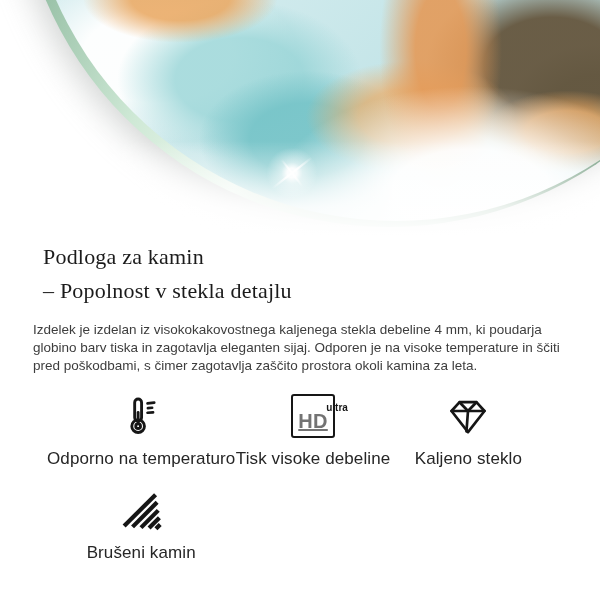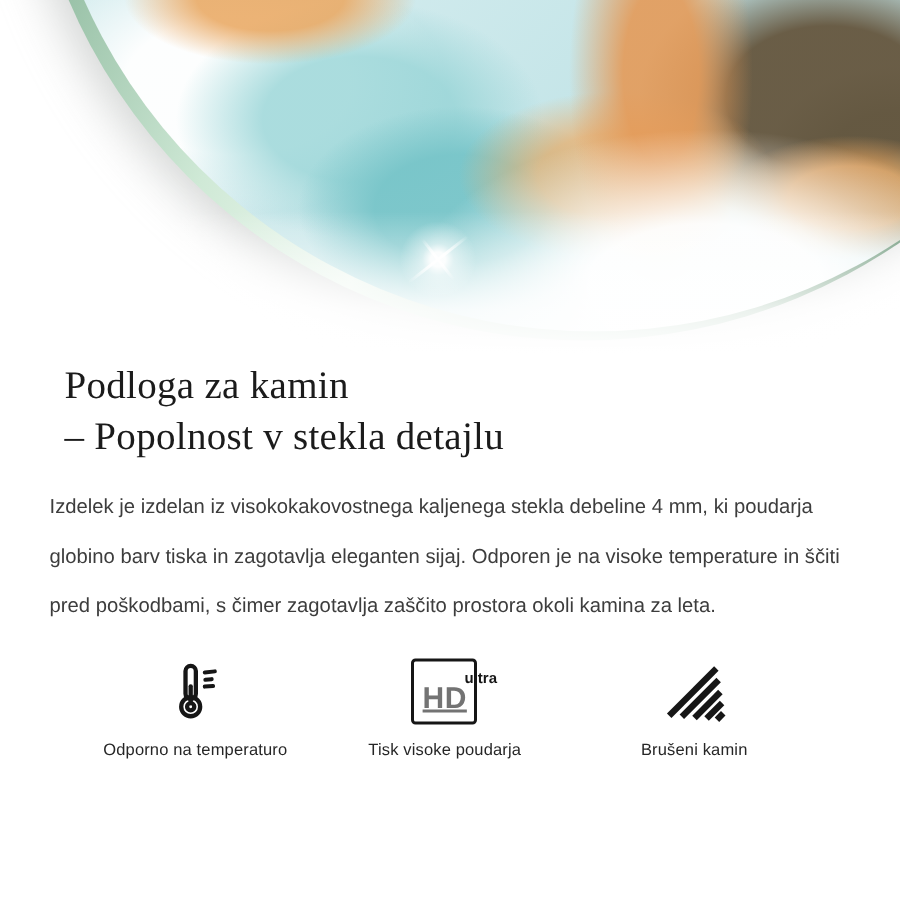--- a/index.html
+++ b/index.html
@@ -69,29 +69,29 @@
   .sparkle::after {
     content: ""; position: absolute; left: 20px; top: 4px; width: 2px; height: 34px;
     background: linear-gradient(180deg, rgba(255,255,255,0), #fff 42%, #fff 58%, rgba(255,255,255,0));
   }
 
   
   .content { padding: 4px 40px 0 33px; }
   h1.title {
     font-family: "Liberation Serif", "DejaVu Serif", serif;
     font-weight: 400;
-    font-size: 26px;
+    font-size: 22px;
     line-height: 34px;
     color: #1b1b1b;
     letter-spacing: 0.2px;
     margin: 0 0 13px 10px;
   }
   .description {
     font-size: 13.5px;
-    line-height: 33px;
+    line-height: 18px;
     color: #3d3d3d;
     max-width: 530px;
   }
 
   
   .features {
     margin: 17px 14px 0 14px;
     display: grid;
     grid-template-columns: 1fr 1fr 1fr;
     row-gap: 17px;
@@ -102,21 +102,21 @@
     align-items: center;
   }
   .feature .icon-wrap {
     height: 48px;
     display: flex;
     align-items: center;
     justify-content: center;
   }
   .feature .label {
     margin-top: 9px;
-    font-size: 11px;
+    font-size: 17px;
     color: #262626;
     letter-spacing: 0.1px;
     white-space: nowrap;
   }
   .icon-svg { display: block; }
 
   .uhd-box {
     width: 44px; height: 44px;
     border: 2.5px solid #161616;
     border-radius: 3px;
@@ -165,24 +165,35 @@
       <div class="label">Odporno na temperaturo</div>
     </div>
 
     <div class="feature">
       <div class="icon-wrap">
         <div class="uhd-box">
           <span class="uhd-top">ultra</span>
           <span class="uhd-bottom">HD</span>
         </div>
       </div>
-      <div class="label">Tisk visoke poudarja</div>
-    </div>
-
-
+      <div class="label">Tisk visoke debeline</div>
+    </div>
+
+
+    <div class="feature">
+      <div class="icon-wrap">
+        <svg class="icon-svg" width="46" height="46" viewBox="0 0 24 24" fill="none" stroke="#161616" stroke-width="1.4" stroke-linecap="round" stroke-linejoin="round">
+          <path d="M7.6 4.8 H16.4 L20.6 9.4 L12 20.4 L3.4 9.4 Z"></path>
+          <path d="M3.4 9.4 H20.6"></path>
+          <path d="M7.6 4.8 L12 9.4 L16.4 4.8"></path>
+          <path d="M12 9.4 L11.2 20"></path>
+        </svg>
+      </div>
+      <div class="label">Kaljeno steklo</div>
+    </div>
 
     <div class="feature">
       <div class="icon-wrap">
         <svg class="icon-svg" width="46" height="46" viewBox="0 0 24 24" fill="none" stroke="#161616" stroke-width="2.2" stroke-linecap="butt">
           <path d="M3.2 20.4 L19.6 4"></path>
           <path d="M7.6 20.8 L20.4 8"></path>
           <path d="M12 21.2 L21 12.2"></path>
           <path d="M16.2 21.4 L21.6 16"></path>
           <path d="M19.8 21.8 L22 19.6"></path>
         </svg>

